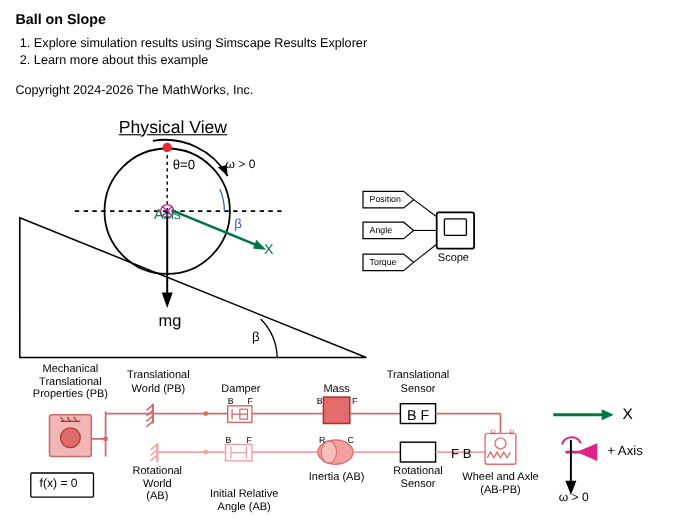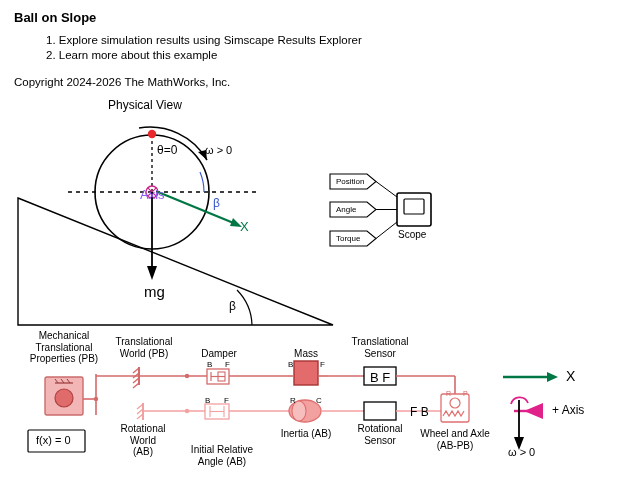--- a/index.html
+++ b/index.html
@@ -18,31 +18,31 @@
   .abs { position: absolute; }
 
   #title {
     left: 14px; top: 10px;
     font-size: 13px;
     font-weight: bold;
   }
   .bullet {
     left: 18px;
     font-size: 11.5px;
-    margin-left: 28px;
   }
   #bullet1 { top: 34px; }
   #bullet2 { top: 49px; }
   #copyright {
     left: 14px; top: 76px;
     font-size: 11.5px;
   }
   #physical-view-label {
-    left: 108px; top: 98px;
-    font-size: 12px;
+    left: 108px; top: 108px;
+    font-size: 16px;
+    text-decoration: underline;
   }
 
   svg.layer {
     position: absolute;
     left: 0; top: 0;
     width: 617px; height: 478px;
     pointer-events: none;
   }
 
   .lbl { position: absolute; font-size: 11px; white-space: nowrap; }
@@ -177,21 +177,21 @@
 
   <polygon points="524,411 543,403 543,419" fill="#e0218a"></polygon>
   <line x1="514" y1="411" x2="528" y2="411" stroke="#e0218a" stroke-width="2.4"></line>
   <path d="M 511,404 A 9,9 0 0 1 528,403" fill="none" stroke="#e0218a" stroke-width="1.8"></path>
   <line x1="519" y1="400" x2="519" y2="443" stroke="#000" stroke-width="1.8"></line>
   <polygon points="519,450 514,437 524,437" fill="#000"></polygon>
 </svg>
 
 <div class="lbl" style="left:157px; top:143px; font-size:12px;">θ=0</div>
 <div class="lbl" style="left:205px; top:144px; font-size:11px;">ω &gt; 0</div>
-<div class="lbl" style="left:140px; top:187px; font-size:13px; color:#8b5cf6;">Axis</div>
+<div class="lbl" style="left:140px; top:187px; font-size:13px; color:#0f766e;">Axis</div>
 <div class="lbl" style="left:213px; top:196px; font-size:12px; color:#3355cc;">β</div>
 <div class="lbl" style="left:240px; top:219px; font-size:13px; color:#007744;">X</div>
 <div class="lbl" style="left:144px; top:283px; font-size:15px;">mg</div>
 <div class="lbl" style="left:229px; top:299px; font-size:12px;">β</div>
 
 <div class="portbox" style="left:333px; top:177px; width:40px;">Position</div>
 <div class="portbox" style="left:333px; top:205px; width:40px;">Angle</div>
 <div class="portbox" style="left:333px; top:234px; width:40px;">Torque</div>
 <div class="lbl" style="left:398px; top:229px; font-size:10px;">Scope</div>
 

